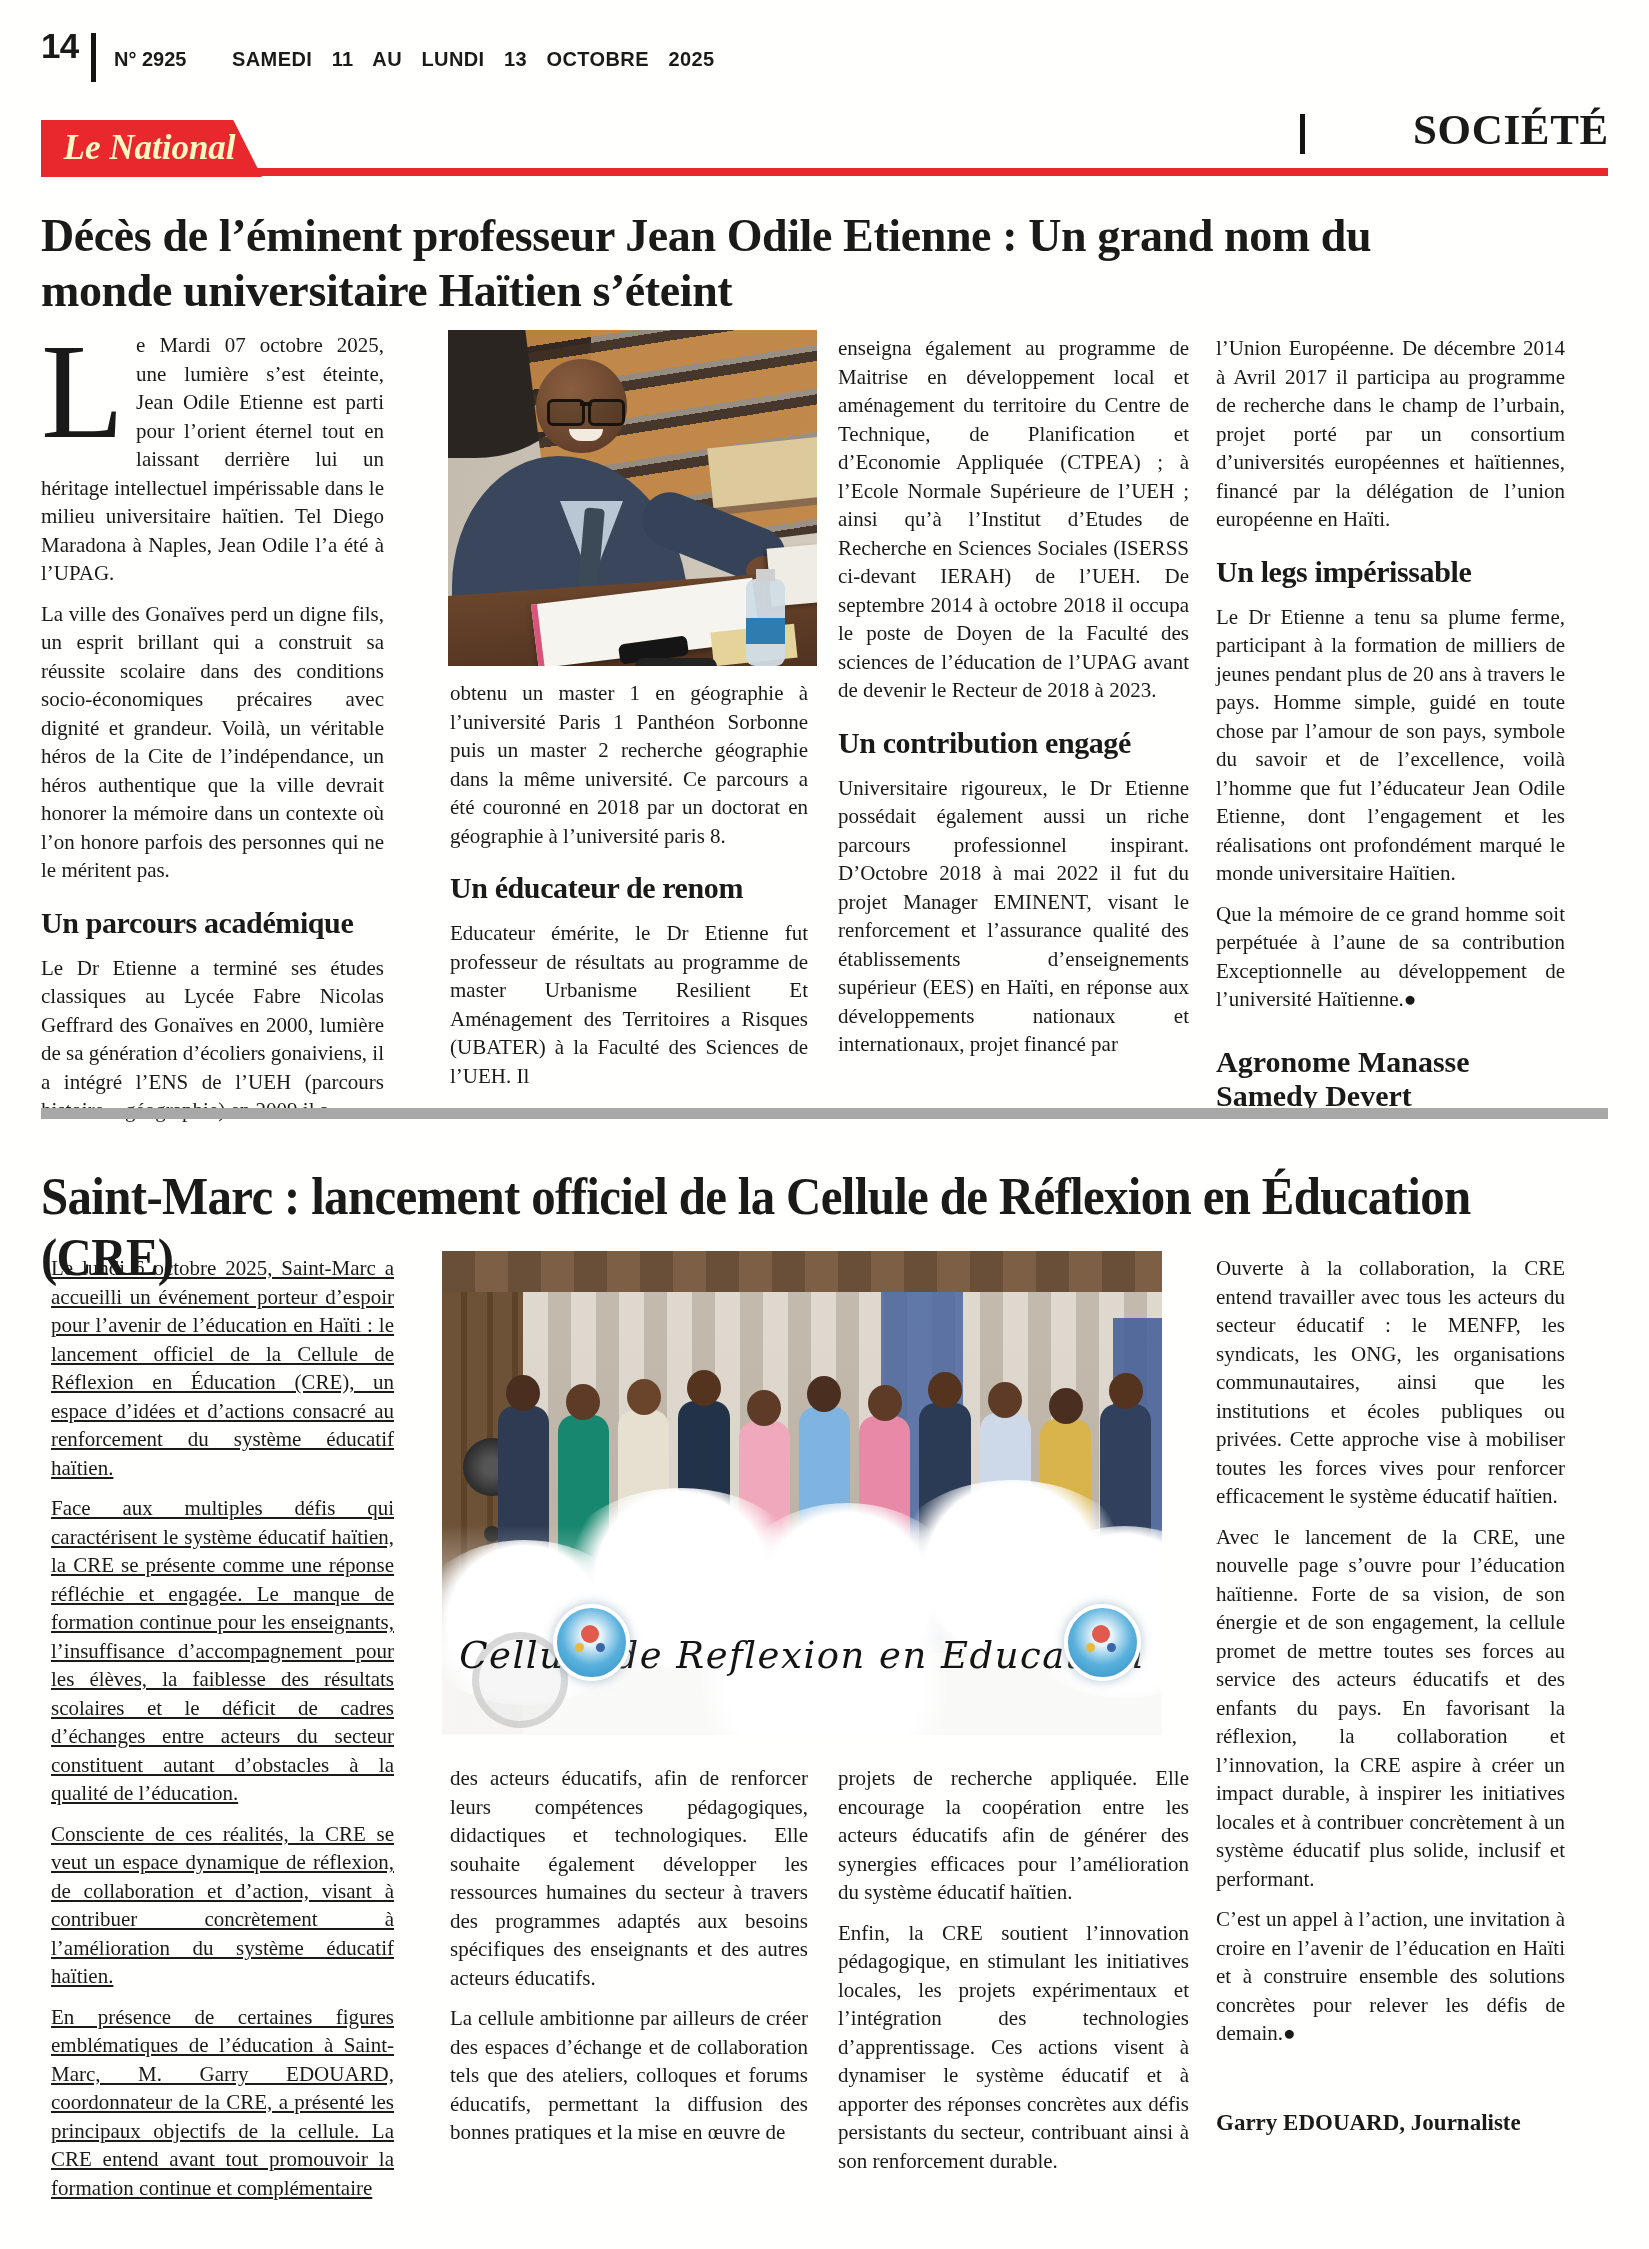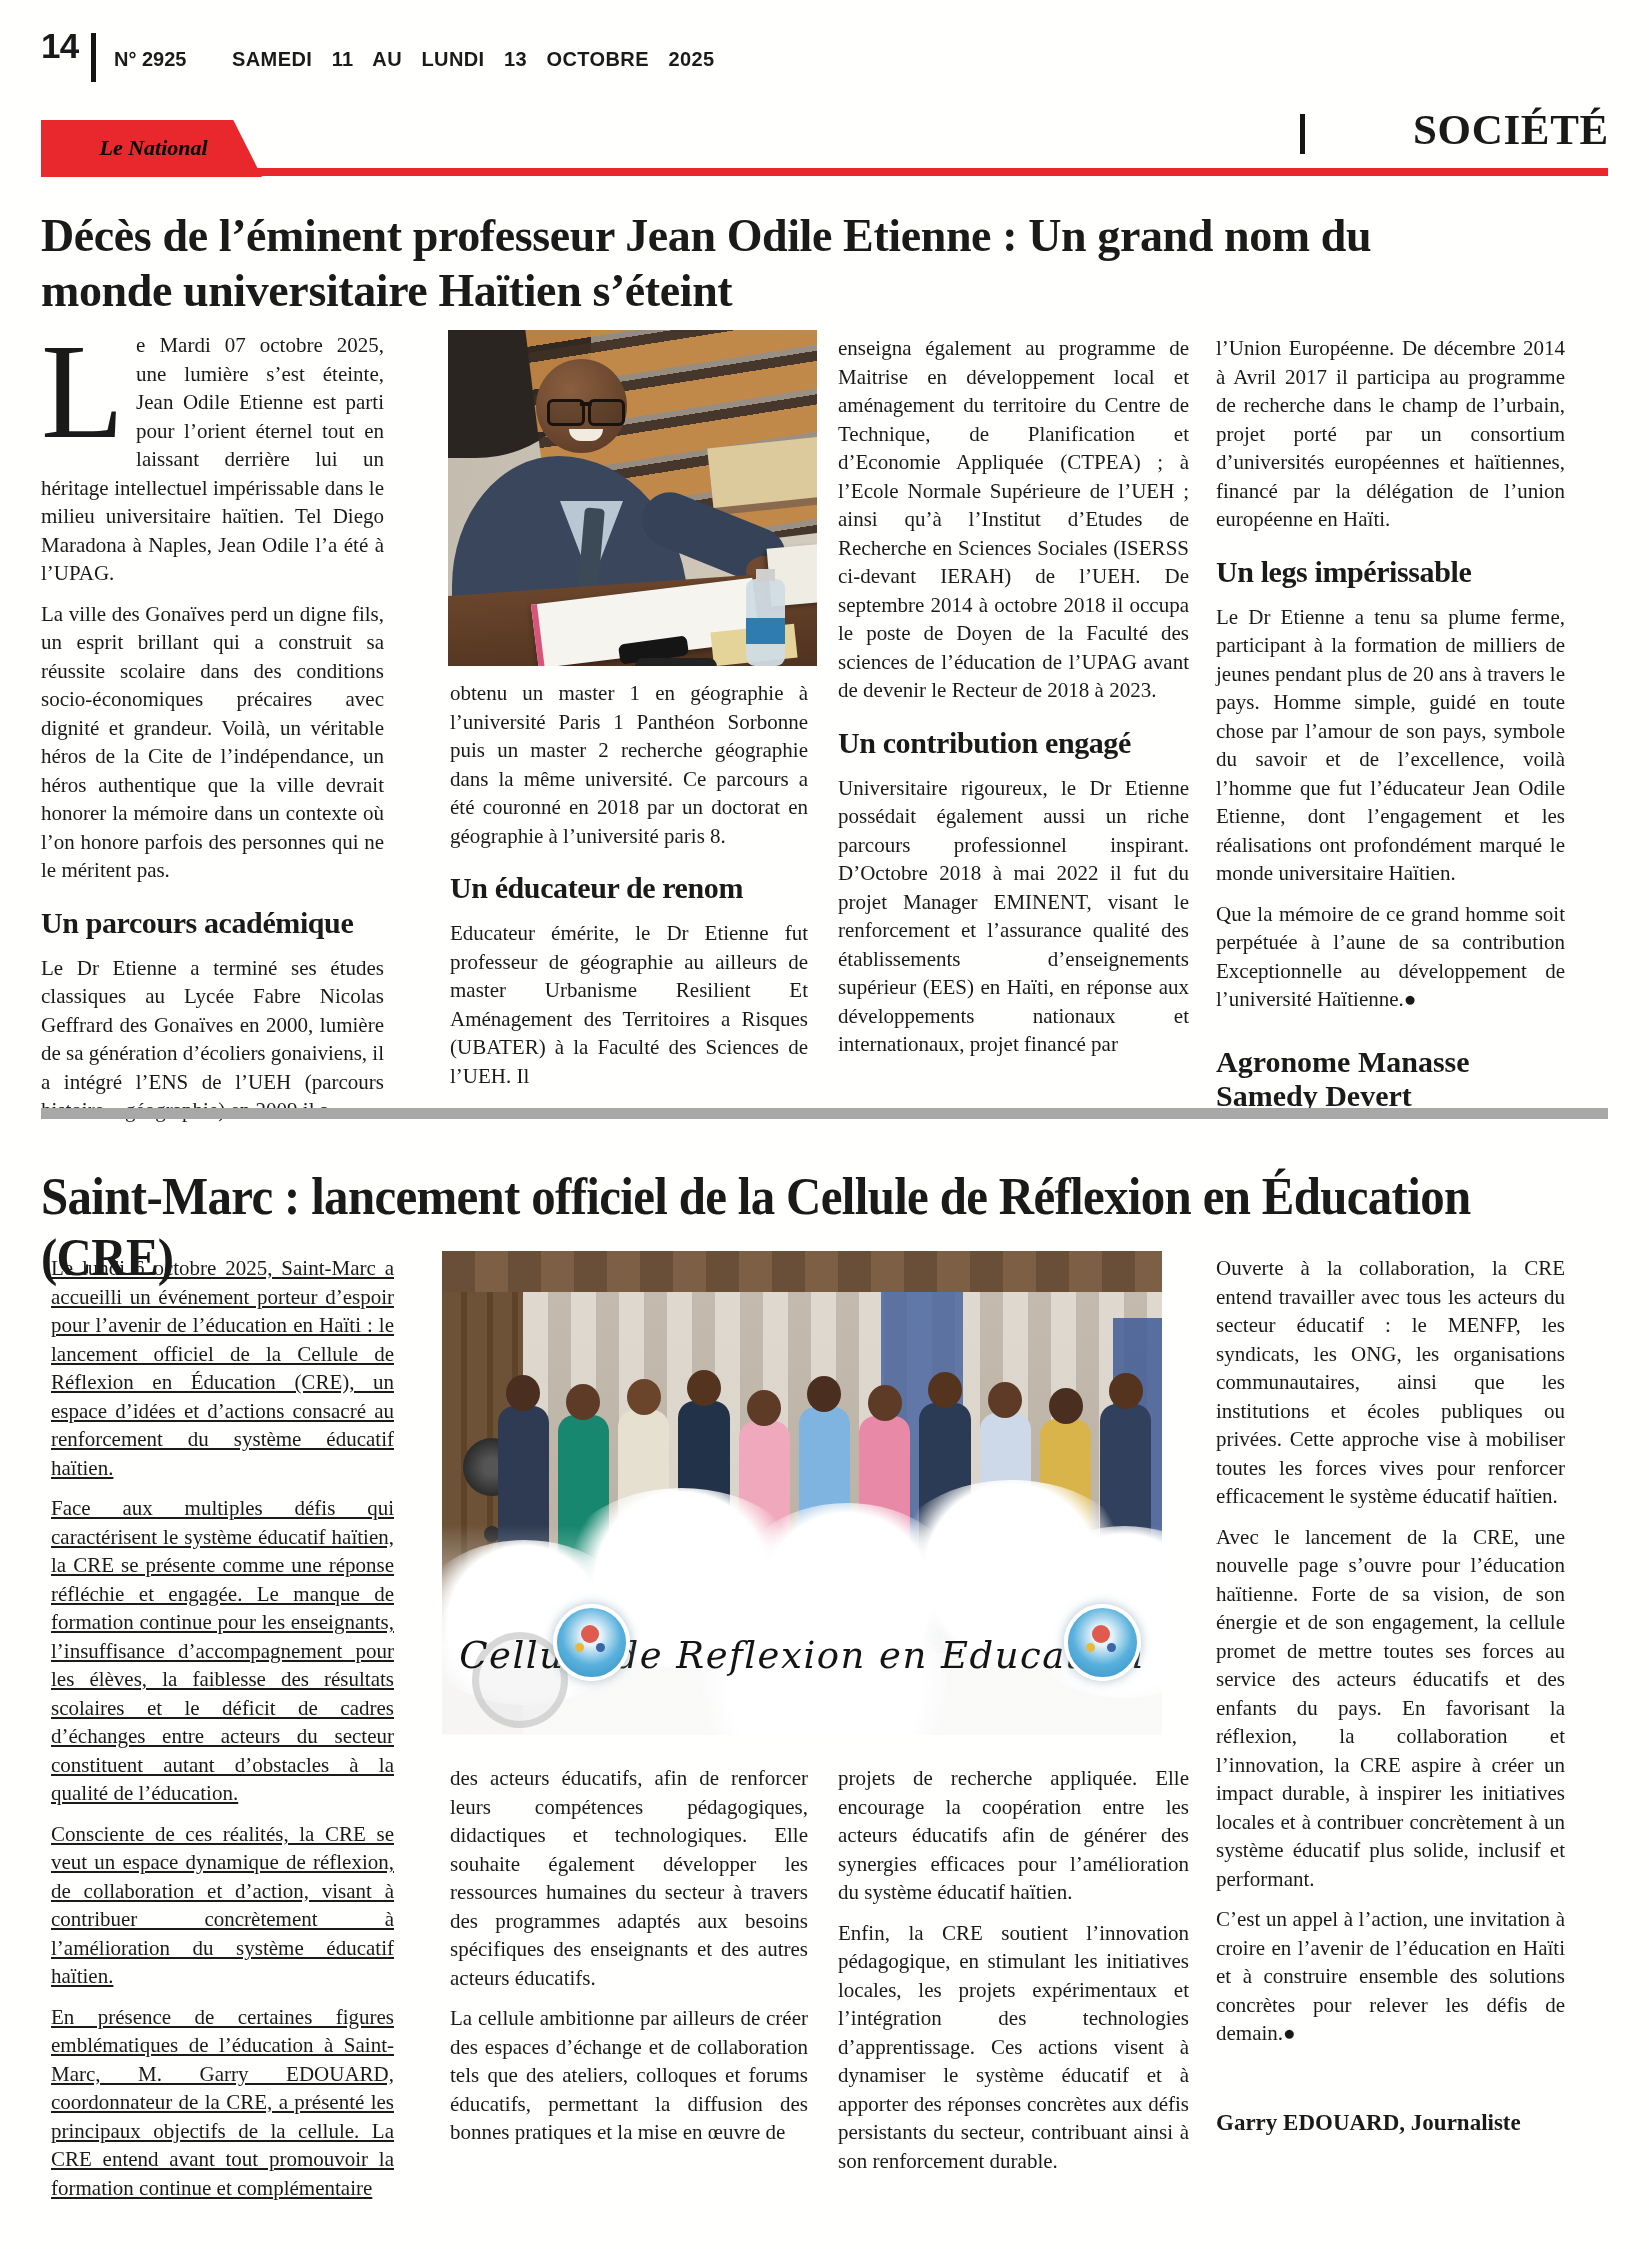--- a/index.html
+++ b/index.html
@@ -12,22 +12,22 @@
   .issue{position:absolute;left:114px;top:48px;font-family:"Liberation Sans",sans-serif;
          font-weight:bold;font-size:20px;}
   .date{position:absolute;left:232px;top:48px;font-family:"Liberation Sans",sans-serif;
         font-weight:bold;font-size:20px;word-spacing:13.5px;letter-spacing:0.4px;}
   .vbar2{position:absolute;left:1300px;top:114px;width:4.5px;height:40px;background:#141414;}
   .section{position:absolute;right:41px;top:105px;font-family:"Liberation Serif",serif;
            font-weight:bold;font-size:43px;letter-spacing:0.7px;}
   .redrule{position:absolute;left:41px;top:168px;width:1567px;height:7.5px;background:var(--red,#e8282d);}
   .banner{position:absolute;left:41px;top:120px;width:221px;height:57px;background:var(--red,#e8282d);
           clip-path:polygon(0 0,87% 0,100% 100%,0 100%);z-index:3;}
-  .banner span{display:block;padding-left:22.5px;line-height:55px;color:#000000;font-style:italic;
-          font-weight:bold;font-size:22px;font-family:"Liberation Serif",serif;margin-left:36px;}
+  .banner span{display:block;padding-left:22.5px;line-height:55px;color:#fef9c3;font-style:italic;
+          font-weight:bold;font-size:35px;font-family:"Liberation Serif",serif;}
   
   .hl1{position:absolute;left:41px;top:177px;width:1350px;font-weight:bold;font-size:46px;
        line-height:55px;letter-spacing:-0.4px;}
   .hl2{position:absolute;left:41px;top:1131px;width:1665px;font-weight:bold;font-size:52px;
        line-height:61px;letter-spacing:-0.7px;transform:scaleX(.94);transform-origin:left top;}
   .col{position:absolute;font-size:21px;line-height:28.5px;text-align:justify;}
   .col p{margin:0 0 12px;}
   .col h3{font-size:30px;line-height:33px;margin:21px 0 15px;letter-spacing:-0.4px;}
   .dropcap{float:left;font-size:136px;line-height:111px;margin:4.5px 12px 0 0;}
   .byline1{font-weight:bold;font-size:30px;line-height:34px;margin-top:31.5px;width:285px;text-align:left;}
@@ -155,21 +155,21 @@
     <div class="p1-book"></div>
     <div class="p1-pad"></div>
     <div class="p1-phone1"></div>
     <div class="p1-phone2"></div>
     <div class="p1-bottle"></div>
   </div>
 
   <div class="col" style="left:450px;top:679px;width:358px;">
     <p>obtenu un master 1 en géographie à l’université Paris 1 Panthéon Sorbonne puis un master 2 recherche géographie dans la même université. Ce parcours a été couronné en 2018 par un doctorat en géographie à l’université paris 8.</p>
     <h3>Un éducateur de renom</h3>
-    <p>Educateur émérite, le Dr Etienne fut professeur de géographie au ailleurs de master Urbanisme Resilient Et Aménagement des Territoires a Risques (UBATER) à la Faculté des Sciences de l’UEH. Il</p>
+    <p>Educateur émérite, le Dr Etienne fut professeur de résultats au programme de master Urbanisme Resilient Et Aménagement des Territoires a Risques (UBATER) à la Faculté des Sciences de l’UEH. Il</p>
   </div>
 
   <div class="col" style="left:838px;top:334px;width:351px;">
     <p>enseigna également au programme de Maitrise en développement local et aménagement du territoire du Centre de Technique, de Planification et d’Economie Appliquée (CTPEA) ; à l’Ecole Normale Supérieure de l’UEH ; ainsi qu’à l’Institut d’Etudes de Recherche en Sciences Sociales (ISERSS ci-devant IERAH) de l’UEH. De septembre 2014 à octobre 2018 il occupa le poste de Doyen de la Faculté des sciences de l’éducation de l’UPAG avant de devenir le Recteur de 2018 à 2023.</p>
     <h3>Un contribution engagé</h3>
     <p>Universitaire rigoureux, le Dr Etienne possédait également aussi un riche parcours professionnel inspirant. D’Octobre 2018 à mai 2022 il fut du projet Manager EMINENT, visant le renforcement et l’assurance qualité des établissements d’enseignements supérieur (EES) en Haïti, en réponse aux développements nationaux et internationaux, projet financé par</p>
   </div>
 
   <div class="col" style="left:1216px;top:334px;width:349px;">
     <p>l’Union Européenne. De décembre 2014 à Avril 2017 il participa au programme de recherche dans le champ de l’urbain, projet porté par un consortium d’universités européennes et haïtiennes, financé par la délégation de l’union européenne en Haïti.</p>

